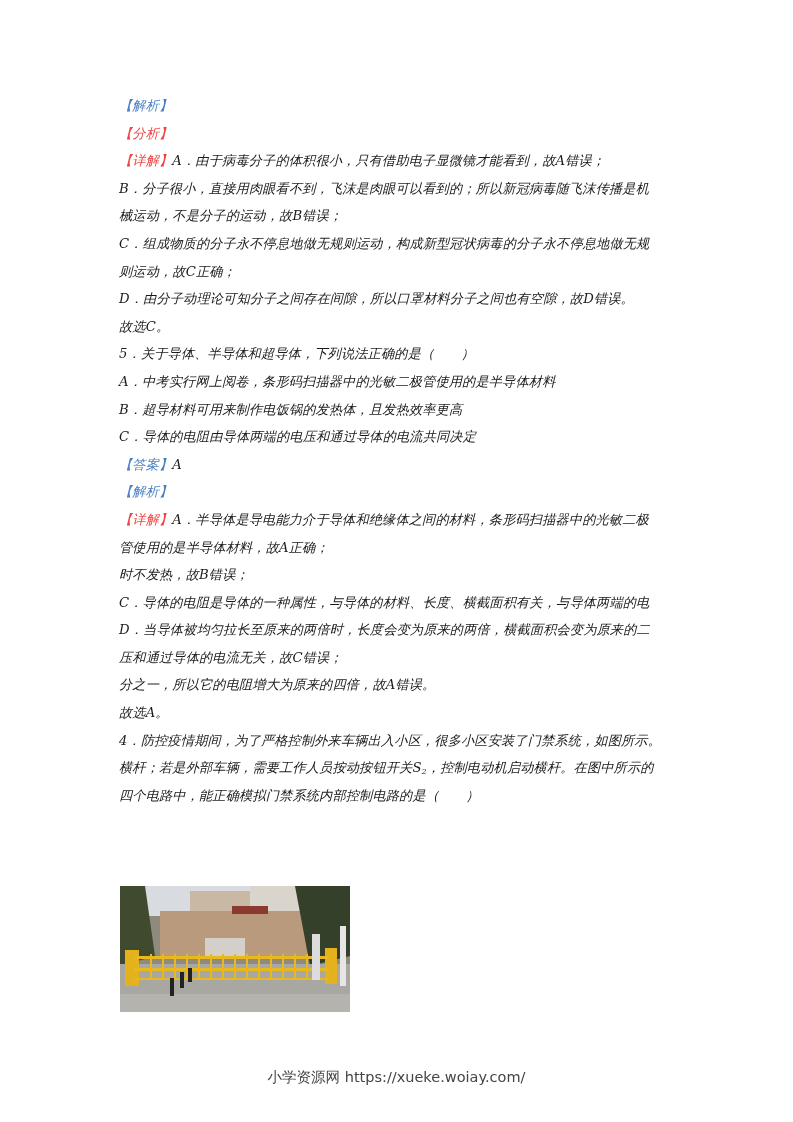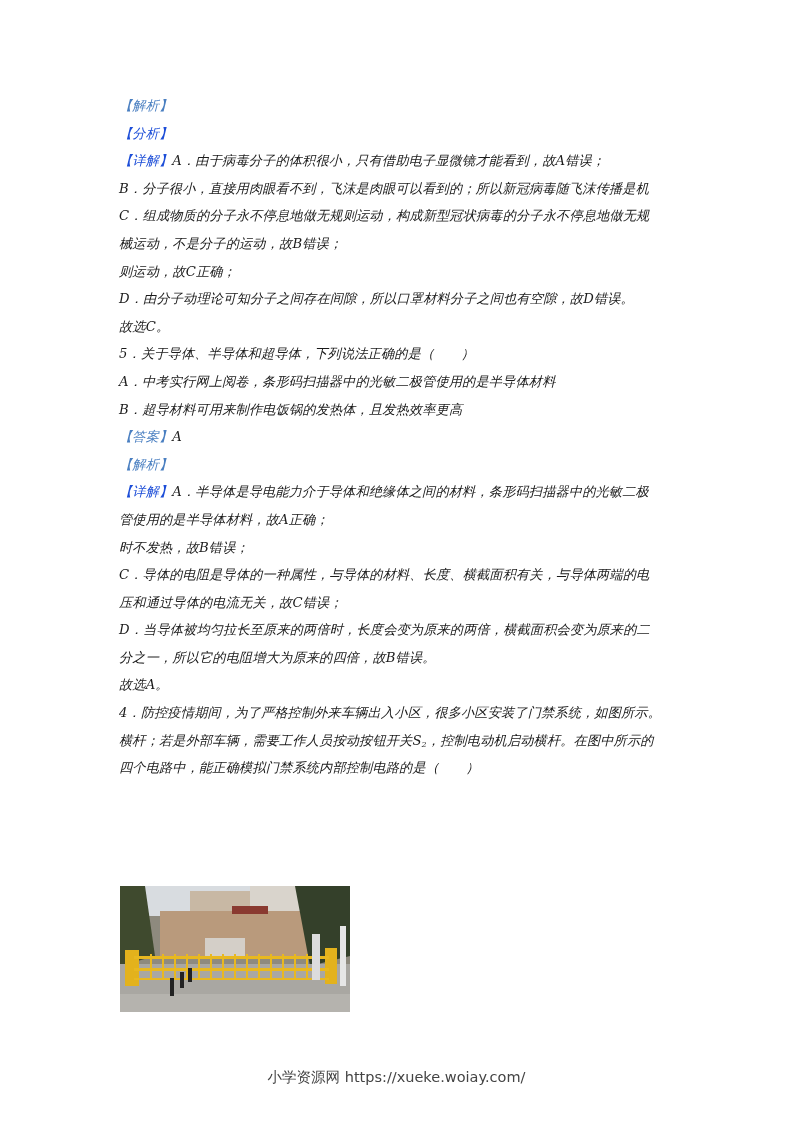--- a/index.html
+++ b/index.html
@@ -1,51 +1,52 @@
 <!DOCTYPE html>
 <html><head>
   <meta charset="utf-8">
   <style>
     html, body { margin: 0; padding: 0; background: #ffffff; }
     body { width: 793px; height: 1122px; position: relative; overflow: hidden;
            font-family: "DejaVu Serif", "Liberation Serif", serif; color: #1a1a1a; }
     .content { position: absolute; left: 119px; top: 92px; width: 560px; }
     .line { font-size: 13.2px; line-height: 27.6px; height: 27.6px; white-space: nowrap; letter-spacing: 0.15px; font-style: italic; }
     .tag-blue { color: #4a7fc1; }
-    .tag-black { color: #1d4ed8; margin-top: 16px; }
+    .tag-black { color: #ef4444; margin-top: 16px; }
     .photo { position: absolute; left: 120px; top: 886px; width: 230px; height: 126px; overflow: hidden; background: #9a9a92; }
     .footer { position: absolute; left: 0; right: 0; top: 1068px; text-align: center;
               font-family: "DejaVu Sans", "Liberation Sans", sans-serif; font-size: 14.5px; color: #444; }
     sub { font-size: 8px; vertical-align: -2px; }
   </style>
 </head>
 <body>
 
 <div class="content" id="doc">
     <div class="line"><span class="tag-blue">【解析】</span><span></span></div>
     <div class="line"><span class="tag-black">【分析】</span><span></span></div>
     <div class="line"><span class="tag-black">【详解】</span><span>A．由于病毒分子的体积很小，只有借助电子显微镜才能看到，故A错误；</span></div>
     <div class="line"><span>B．分子很小，直接用肉眼看不到，飞沫是肉眼可以看到的；所以新冠病毒随飞沫传播是机</span></div>
+    <div class="line"><span>械运动，不是分子的运动，故B错误；</span></div>
     <div class="line"><span>C．组成物质的分子永不停息地做无规则运动，构成新型冠状病毒的分子永不停息地做无规</span></div>
-    <div class="line"><span>械运动，不是分子的运动，故B错误；</span></div>
     <div class="line"><span>则运动，故C正确；</span></div>
     <div class="line"><span>D．由分子动理论可知分子之间存在间隙，所以口罩材料分子之间也有空隙，故D错误。</span></div>
     <div class="line"><span>故选C。</span></div>
     <div class="line"><span>5．关于导体、半导体和超导体，下列说法正确的是（　　）</span></div>
     <div class="line"><span>A．中考实行网上阅卷，条形码扫描器中的光敏二极管使用的是半导体材料</span></div>
     <div class="line"><span>B．超导材料可用来制作电饭锅的发热体，且发热效率更高</span></div>
+    <div class="line"><span>C．导体的电阻由导体两端的电压和通过导体的电流共同决定</span></div>
     <div class="line"><span class="tag-blue">【答案】</span><span>A</span></div>
     <div class="line"><span class="tag-blue">【解析】</span><span></span></div>
     <div class="line"><span class="tag-black">【详解】</span><span>A．半导体是导电能力介于导体和绝缘体之间的材料，条形码扫描器中的光敏二极</span></div>
     <div class="line"><span>管使用的是半导体材料，故A正确；</span></div>
     <div class="line"><span>时不发热，故B错误；</span></div>
     <div class="line"><span>C．导体的电阻是导体的一种属性，与导体的材料、长度、横截面积有关，与导体两端的电</span></div>
+    <div class="line"><span>D．当导体被均匀拉长至原来的两倍时，长度会变为原来的两倍，横截面积会变为原来的二</span></div>
     <div class="line"><span>压和通过导体的电流无关，故C错误；</span></div>
-    <div class="line"><span>D．当导体被均匀拉长至原来的两倍时，长度会变为原来的两倍，横截面积会变为原来的二</span></div>
-    <div class="line"><span>分之一，所以它的电阻增大为原来的四倍，故B错误。</span></div>
+    <div class="line"><span>分之一，所以它的电阻增大为原来的四倍，故A错误。</span></div>
     <div class="line"><span>故选A。</span></div>
     <div class="line"><span>4．防控疫情期间，为了严格控制外来车辆出入小区，很多小区安装了门禁系统，如图所示。</span></div>
     <div class="line"><span>横杆；若是外部车辆，需要工作人员按动按钮开关S</span><sub>2</sub><span>，控制电动机启动横杆。在图中所示的</span></div>
     <div class="line">四个电路中，能正确模拟门禁系统内部控制电路的是（　　）</div>
   </div>
 
 <div class="photo">
   <svg width="230" height="126" viewBox="0 0 230 126">
     <rect x="0" y="0" width="230" height="126" fill="#8e8a7e"></rect>
     <rect x="0" y="0" width="230" height="30" fill="#d8dce0"></rect>

